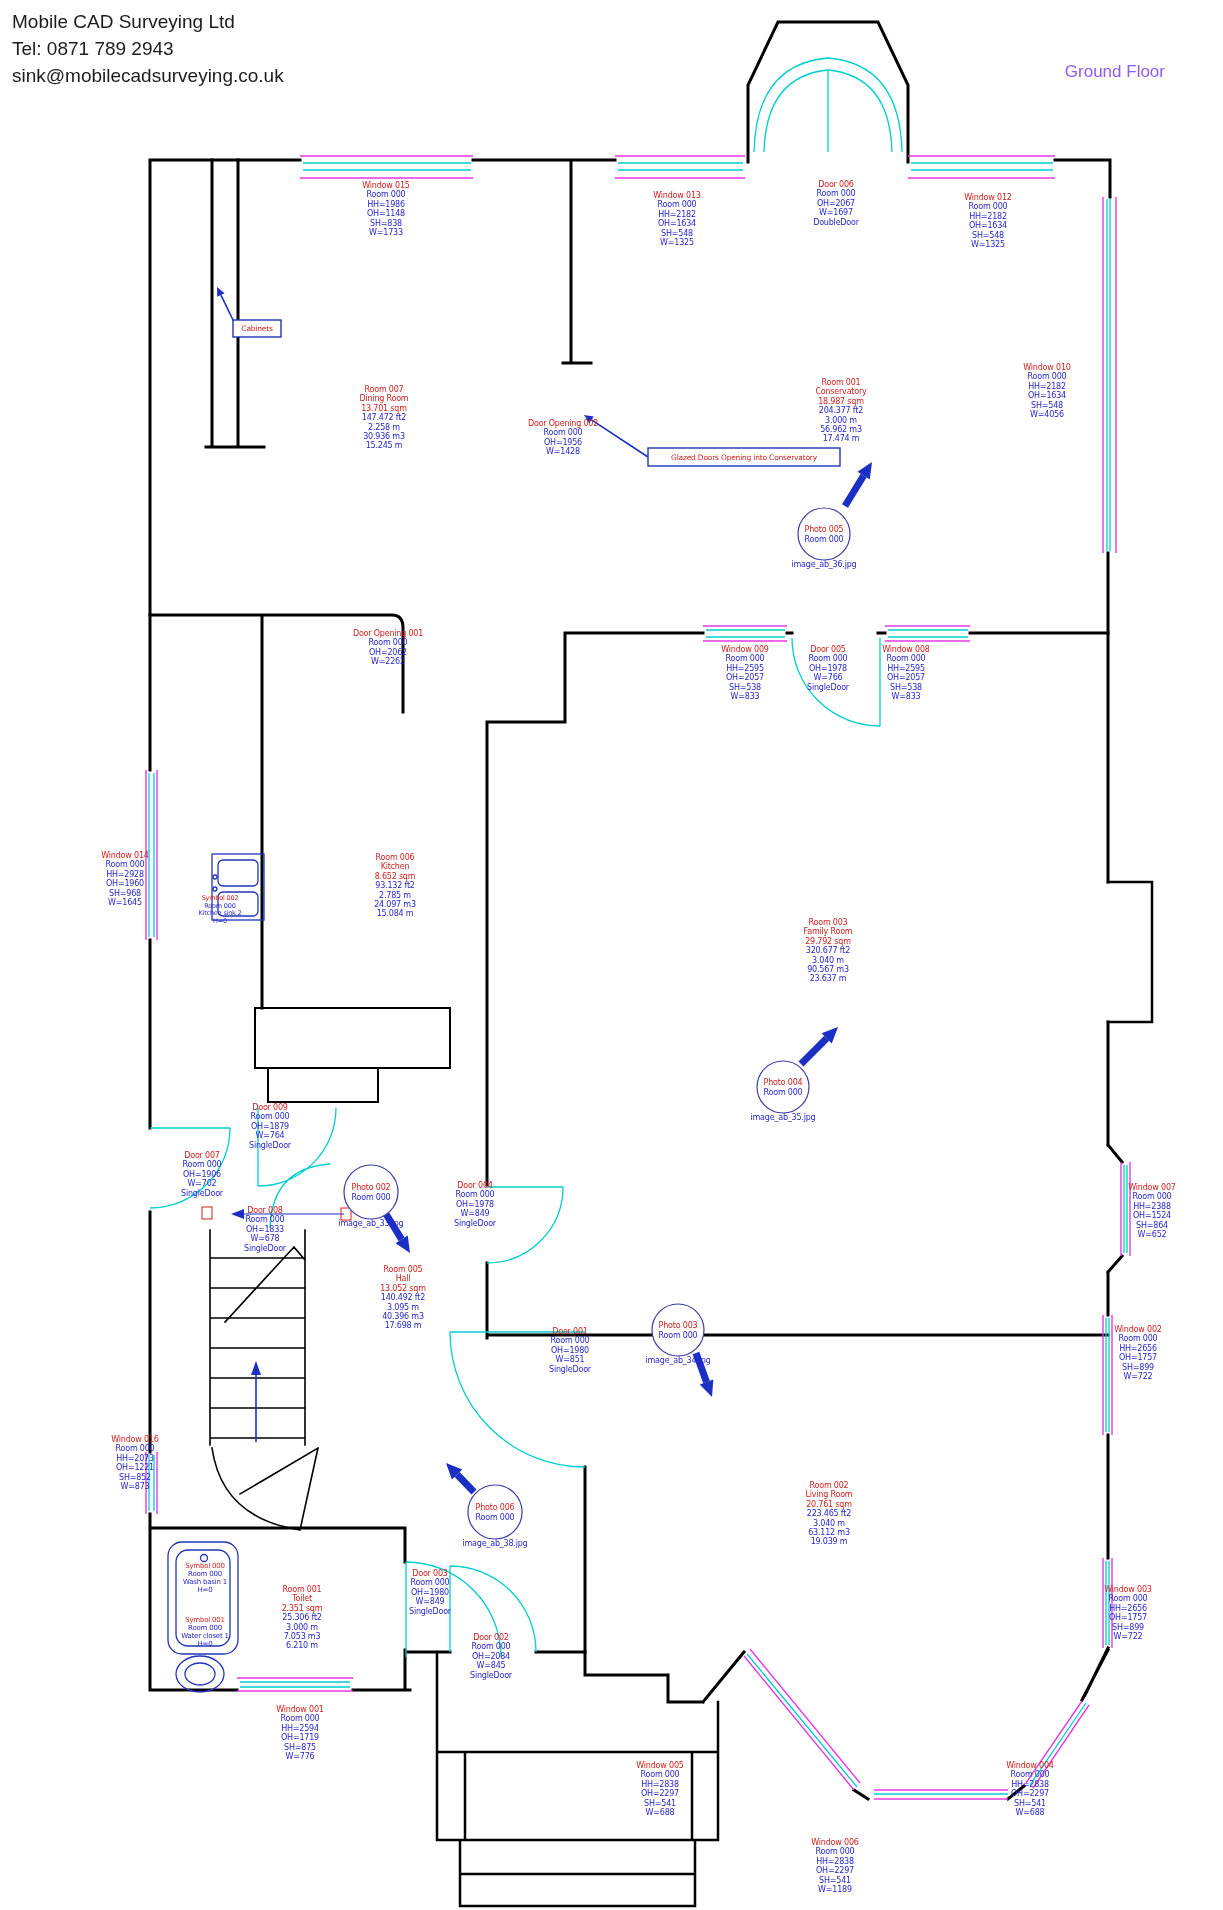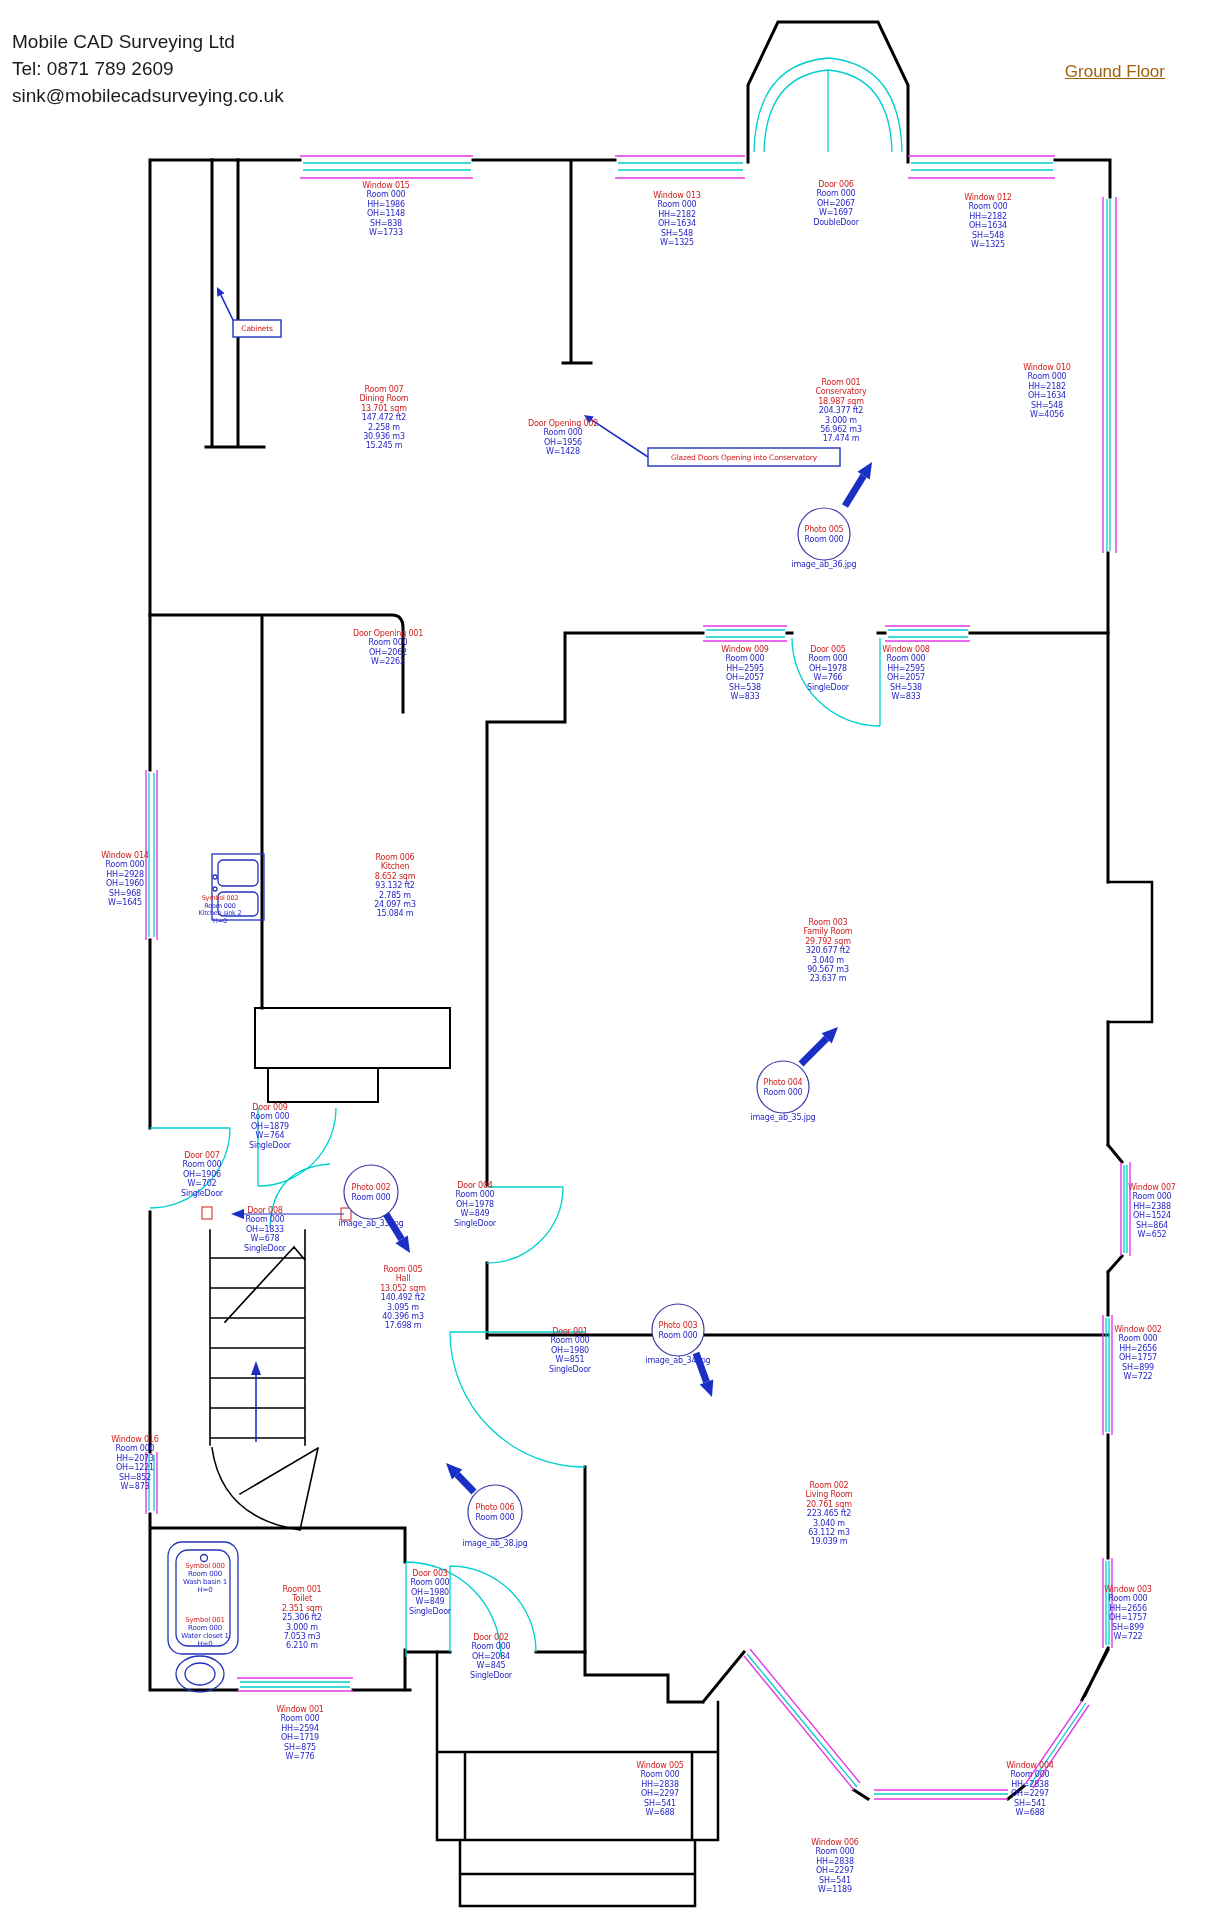--- a/index.html
+++ b/index.html
@@ -1,31 +1,31 @@
 <!DOCTYPE html>
 <html><head>
 <meta charset="utf-8">
 <style>
   html,body{margin:0;padding:0;background:#ffffff;}
   #canvas{position:relative;width:1223px;height:1910px;background:#ffffff;overflow:hidden;
           font-family:"Liberation Sans","DejaVu Sans",sans-serif;}
   #plan-svg{position:absolute;left:0;top:0;}
-  .hdr{position:absolute;left:12px;top:8px;color:#1c1c1c;line-height:27px;font-size:19px;margin-top:20px;}
+  .hdr{position:absolute;left:12px;top:8px;color:#1c1c1c;line-height:27px;font-size:19px;}
   .hdr div{white-space:nowrap;}
-  .floor-title{position:absolute;right:58px;top:62px;color:#a16207;font-size:17px;text-decoration:underline;}
+  .floor-title{position:absolute;right:58px;top:62px;color:#8b5cf6;font-size:17px;}
   text{font-family:"DejaVu Sans","Liberation Sans",sans-serif;}
 </style>
 </head>
 <body>
 
 <div id="canvas">
 
   <div class="hdr">
     <div>Mobile CAD Surveying Ltd</div>
-    <div>Tel: 0871 789 2609</div>
+    <div>Tel: 0871 789 2943</div>
     <div>sink@mobilecadsurveying.co.uk</div>
   </div>
 
   <div class="floor-title">Ground Floor</div>
 
   <svg id="plan-svg" width="1223" height="1910" viewBox="0 0 1223 1910">
 
     <g stroke="#000000" stroke-width="3" fill="none" stroke-linecap="square">
       <path d="
         M150,160 H300 M473,160 H615

